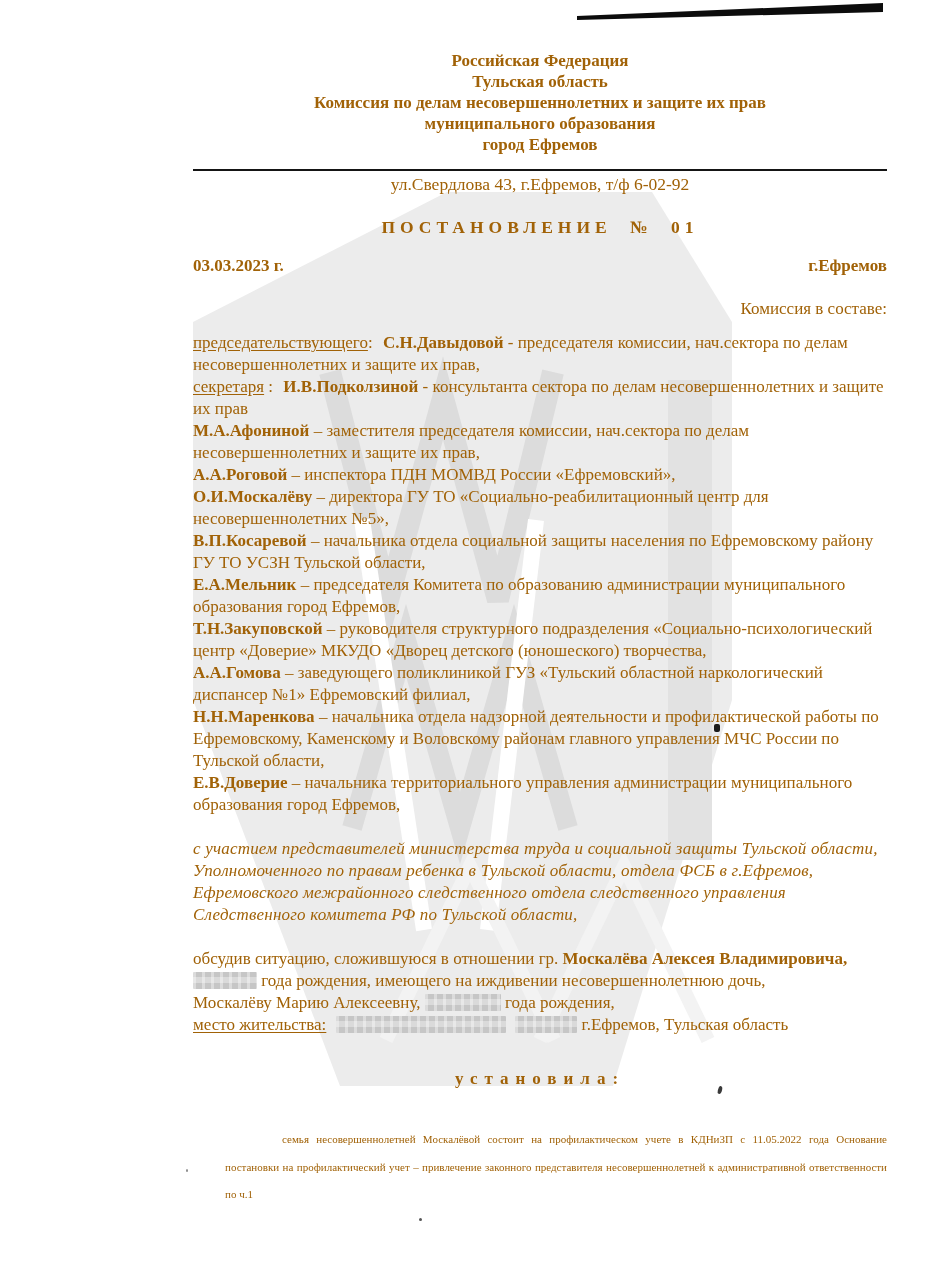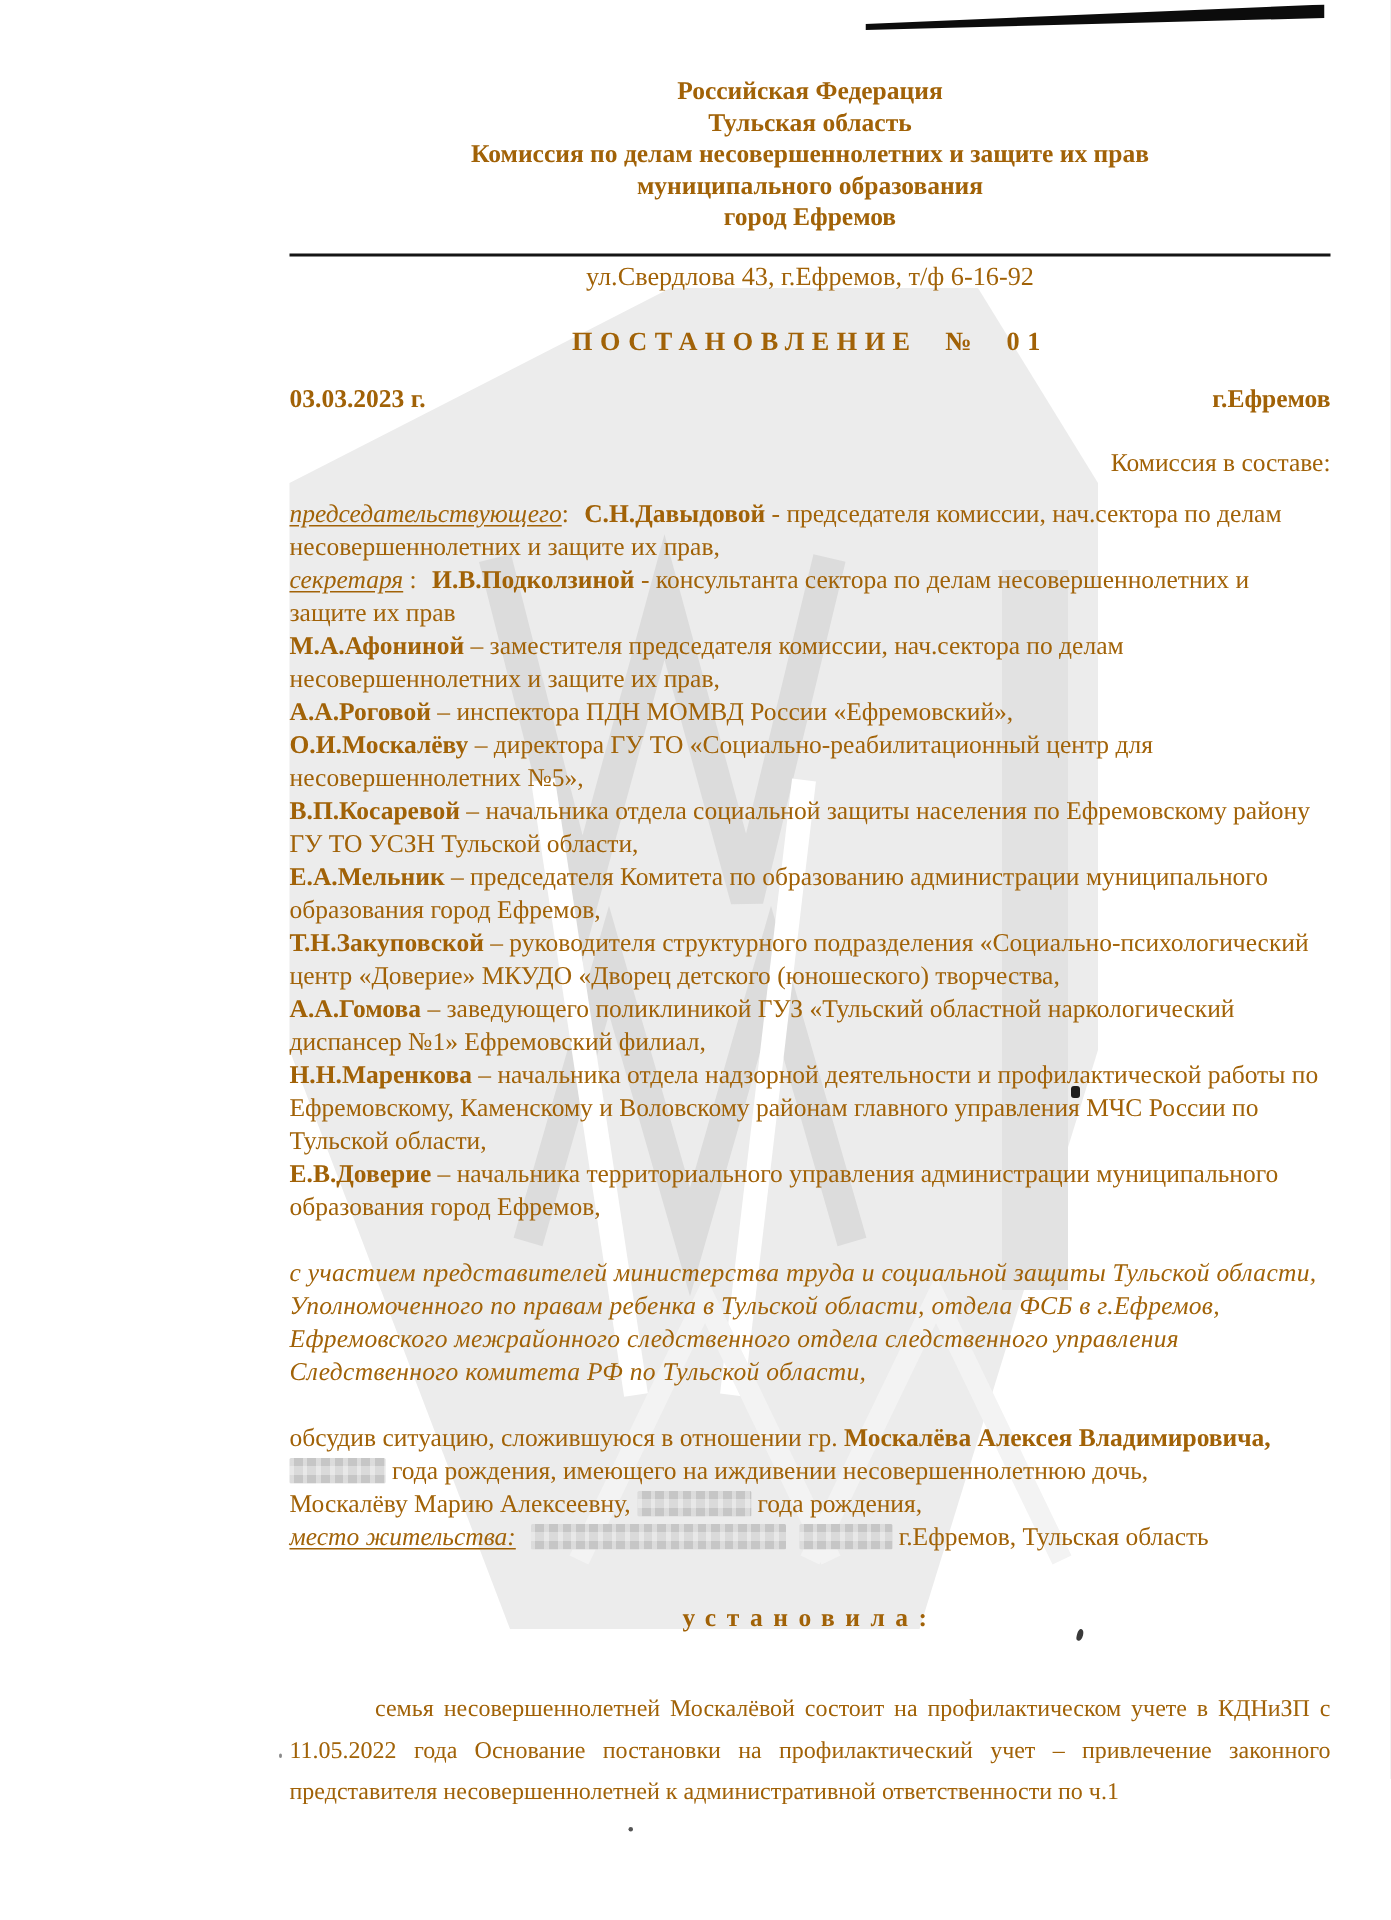--- a/index.html
+++ b/index.html
@@ -18,38 +18,38 @@
   .content{position:absolute;left:193px;top:0;width:694px;z-index:1;}
   p{margin:0;}
   .org{margin-top:50px;}
   .org-line{font-weight:bold;text-align:center;line-height:21px;font-size:17px;}
   .rule{margin-top:14px;border-top:2.5px solid #151515;height:0;}
   .address{margin-top:2px;text-align:center;font-size:17.5px;}
   .title{margin-top:21px;text-align:center;font-weight:bold;font-size:17.5px;letter-spacing:5px;word-spacing:9px;}
   .meta-row{margin-top:17px;display:flex;justify-content:space-between;font-weight:bold;}
   .comp{margin-top:21px;text-align:right;}
   .roles-block{margin-top:12px;}
-  .ital-u{font-style:italic;text-decoration:underline;text-underline-offset:2px;}
+  .ital-u{text-decoration:underline;text-underline-offset:2px;}
   .role-name{margin-left:6px;}
   .participants{margin-top:22px;font-style:italic;letter-spacing:0.2px;}
   .subject{margin-top:22px;}
   .subject p{white-space:nowrap;}
   .redact{
     display:inline-block;height:17px;vertical-align:-3px;border-radius:1px;
     background:
       repeating-linear-gradient(90deg, rgba(255,255,255,.38) 0 3px, rgba(0,0,0,0) 3px 9px),
       repeating-linear-gradient(0deg, #c6c6c6 0 6px, #dadada 6px 12px),
       repeating-linear-gradient(90deg, #cbcbcb 0 9px, #b9b9b9 9px 18px, #d9d9d9 18px 27px);
   }
   .r1{width:64px;}
   .r2{width:76px;}
   .r3{width:170px;margin-left:10px;}
   .r4{width:62px;margin-left:9px;}
   .resolution{margin-top:32px;text-align:center;font-weight:bold;letter-spacing:7px;font-size:17px;}
-  .established{margin-top:36px;font-size:16px;line-height:27.5px;text-align:justify;text-indent:57px;}
+  .established{margin-top:36px;font-size:11px;line-height:27.5px;text-align:justify;text-indent:57px;margin-left:32px;}
   .speck{position:absolute;z-index:2;background:#1c1c1c;}
   #speck1{left:714px;top:724px;width:6px;height:8px;border-radius:2px;}
   #speck2{left:718px;top:1086px;width:4px;height:8px;border-radius:50% 50% 60% 40%;transform:rotate(14deg);background:#3a3a3a;}
   #speck3{left:419px;top:1218px;width:3px;height:3px;border-radius:50%;background:#555;}
   #speck4{left:186px;top:1169px;width:2px;height:3px;border-radius:50%;background:#8a8a8a;}
 </style>
 </head>
 <body>
 
 <div class="page">
@@ -79,21 +79,21 @@
     <div class="org">
       <div class="org-line">Российская Федерация</div>
       <div class="org-line">Тульская область</div>
       <div class="org-line">Комиссия по делам несовершеннолетних и защите их прав</div>
       <div class="org-line">муниципального образования</div>
       <div class="org-line">город Ефремов</div>
     </div>
 
     <div class="rule"></div>
 
-    <div class="address">ул.Свердлова 43, г.Ефремов, т/ф 6-16-92</div>
+    <div class="address">ул.Свердлова 43, г.Ефремов, т/ф 6-02-92</div>
 
     <div class="title">ПОСТАНОВЛЕНИЕ № 01</div>
 
     <div class="meta-row">
       <span>03.03.2023 г.</span>
       <span>г.Ефремов</span>
     </div>
 
     <div class="comp">Комиссия в составе:</div>
 

